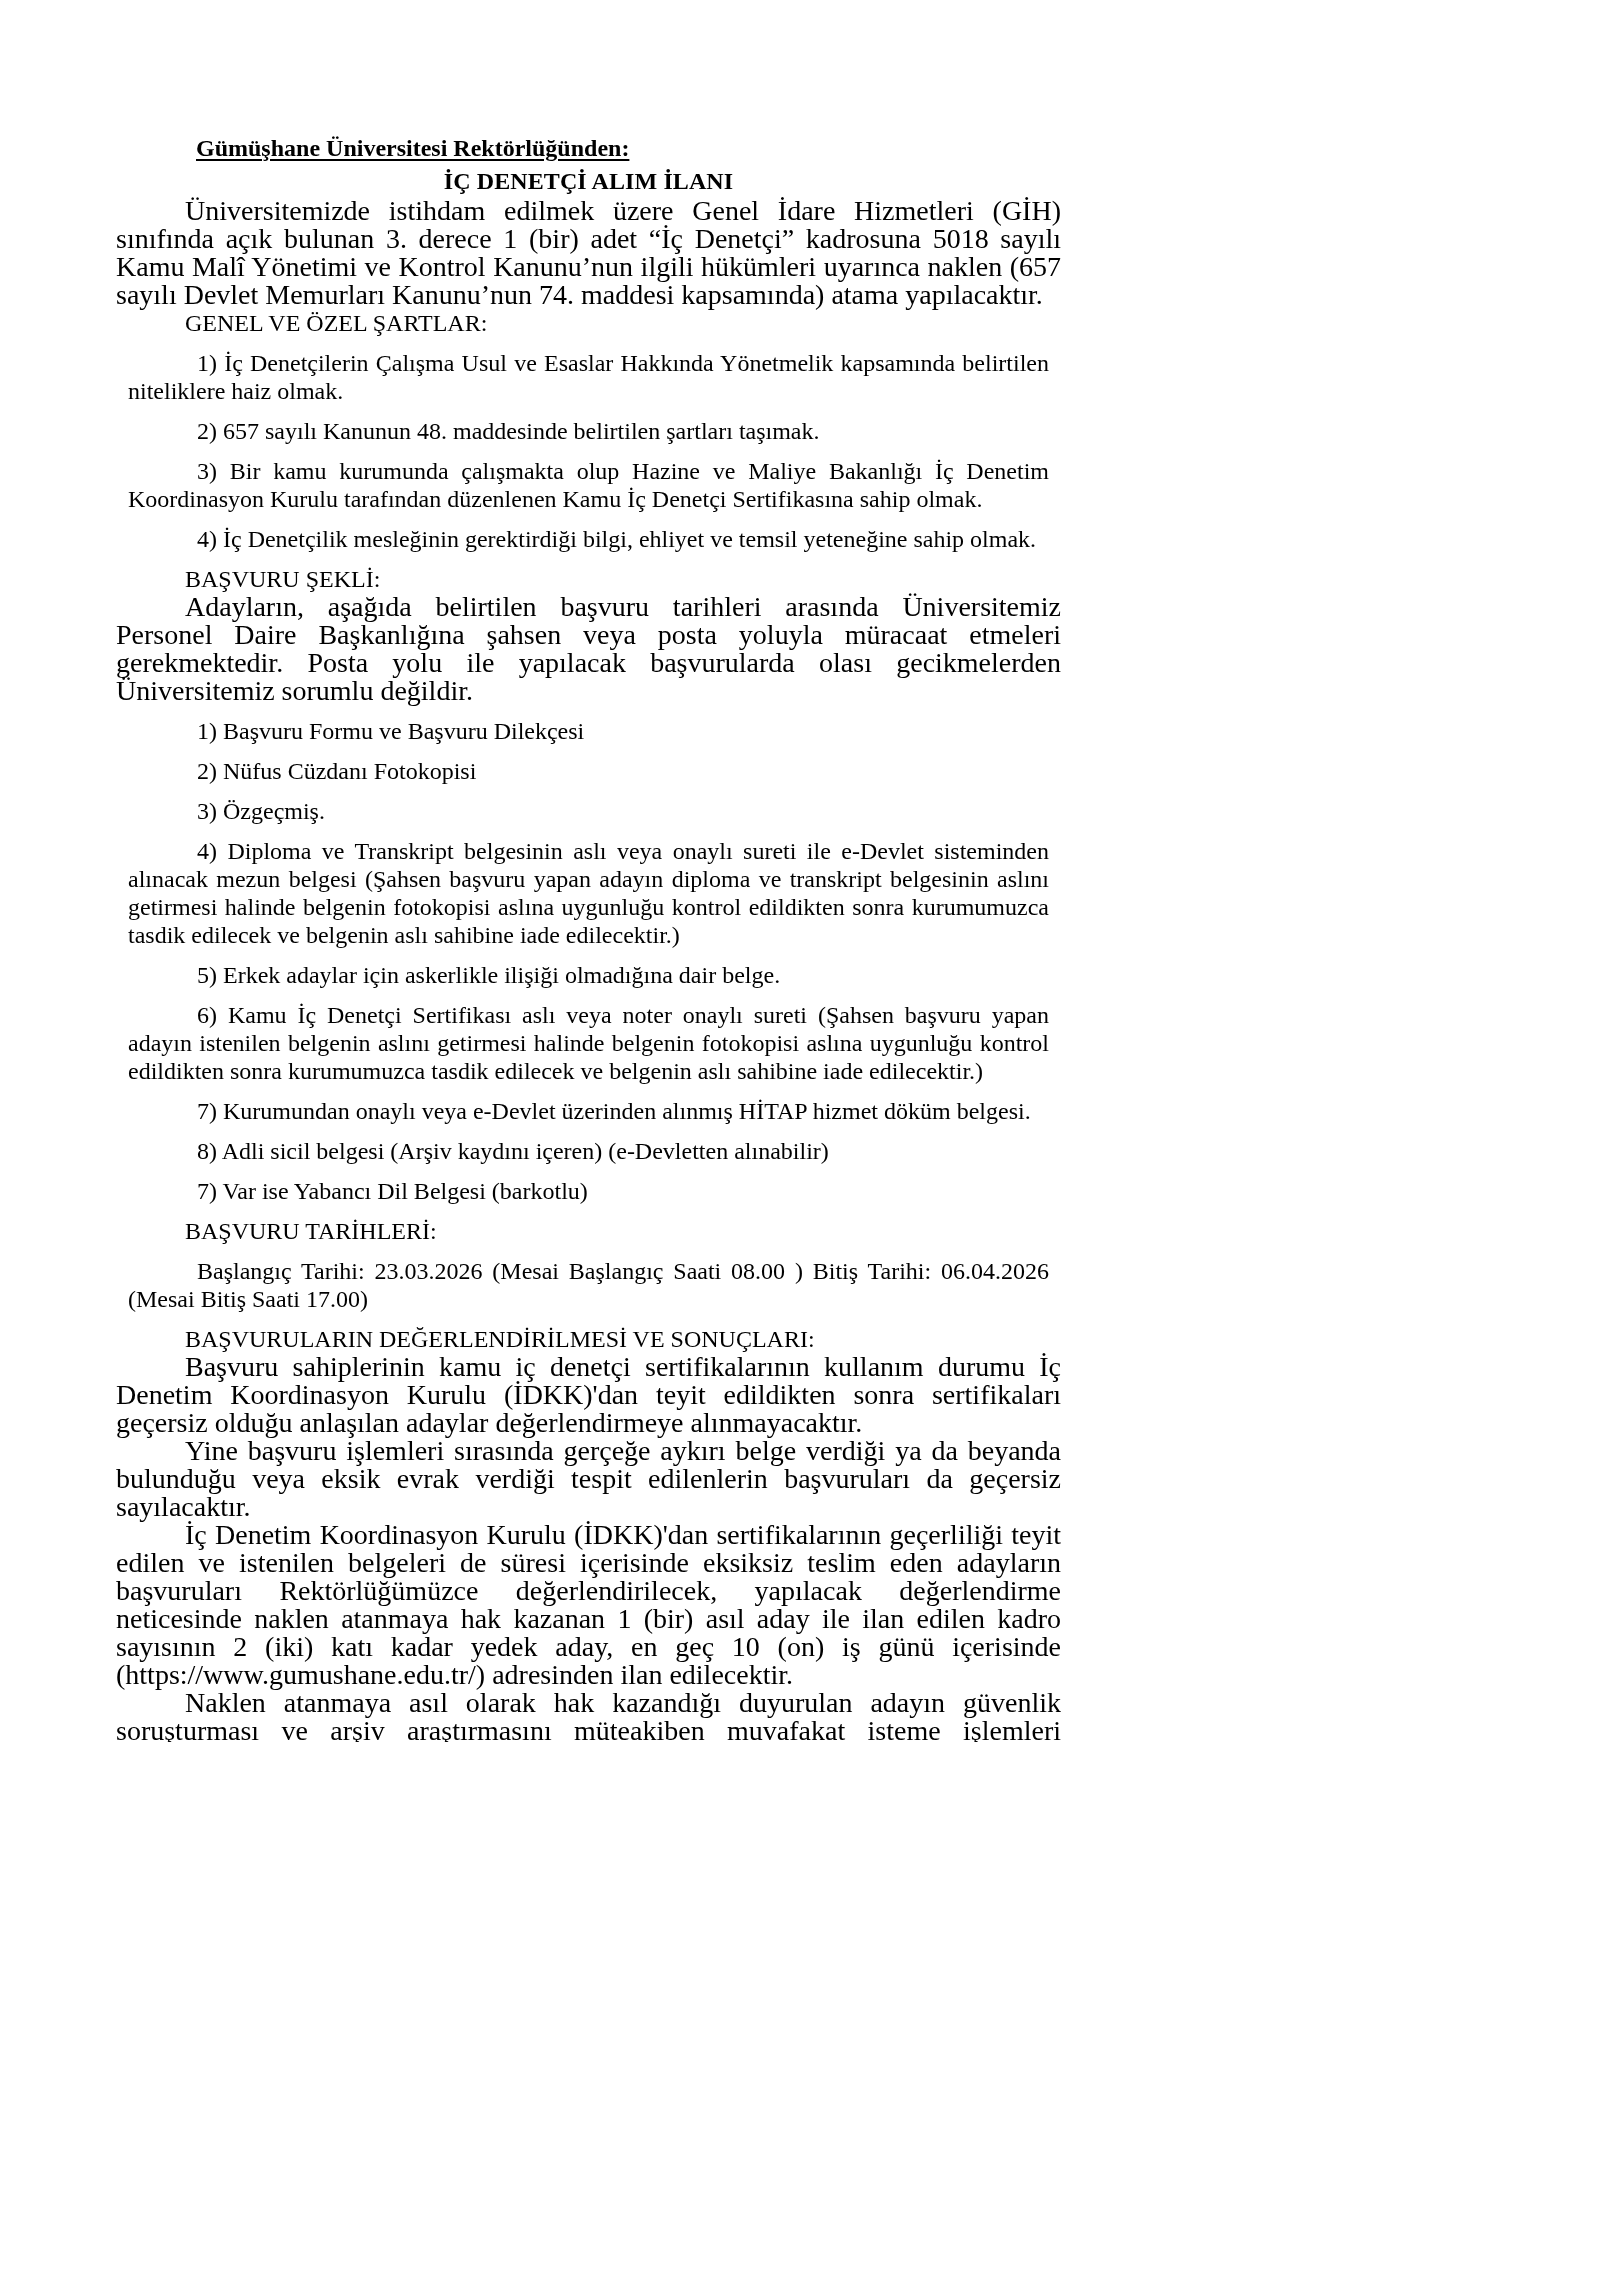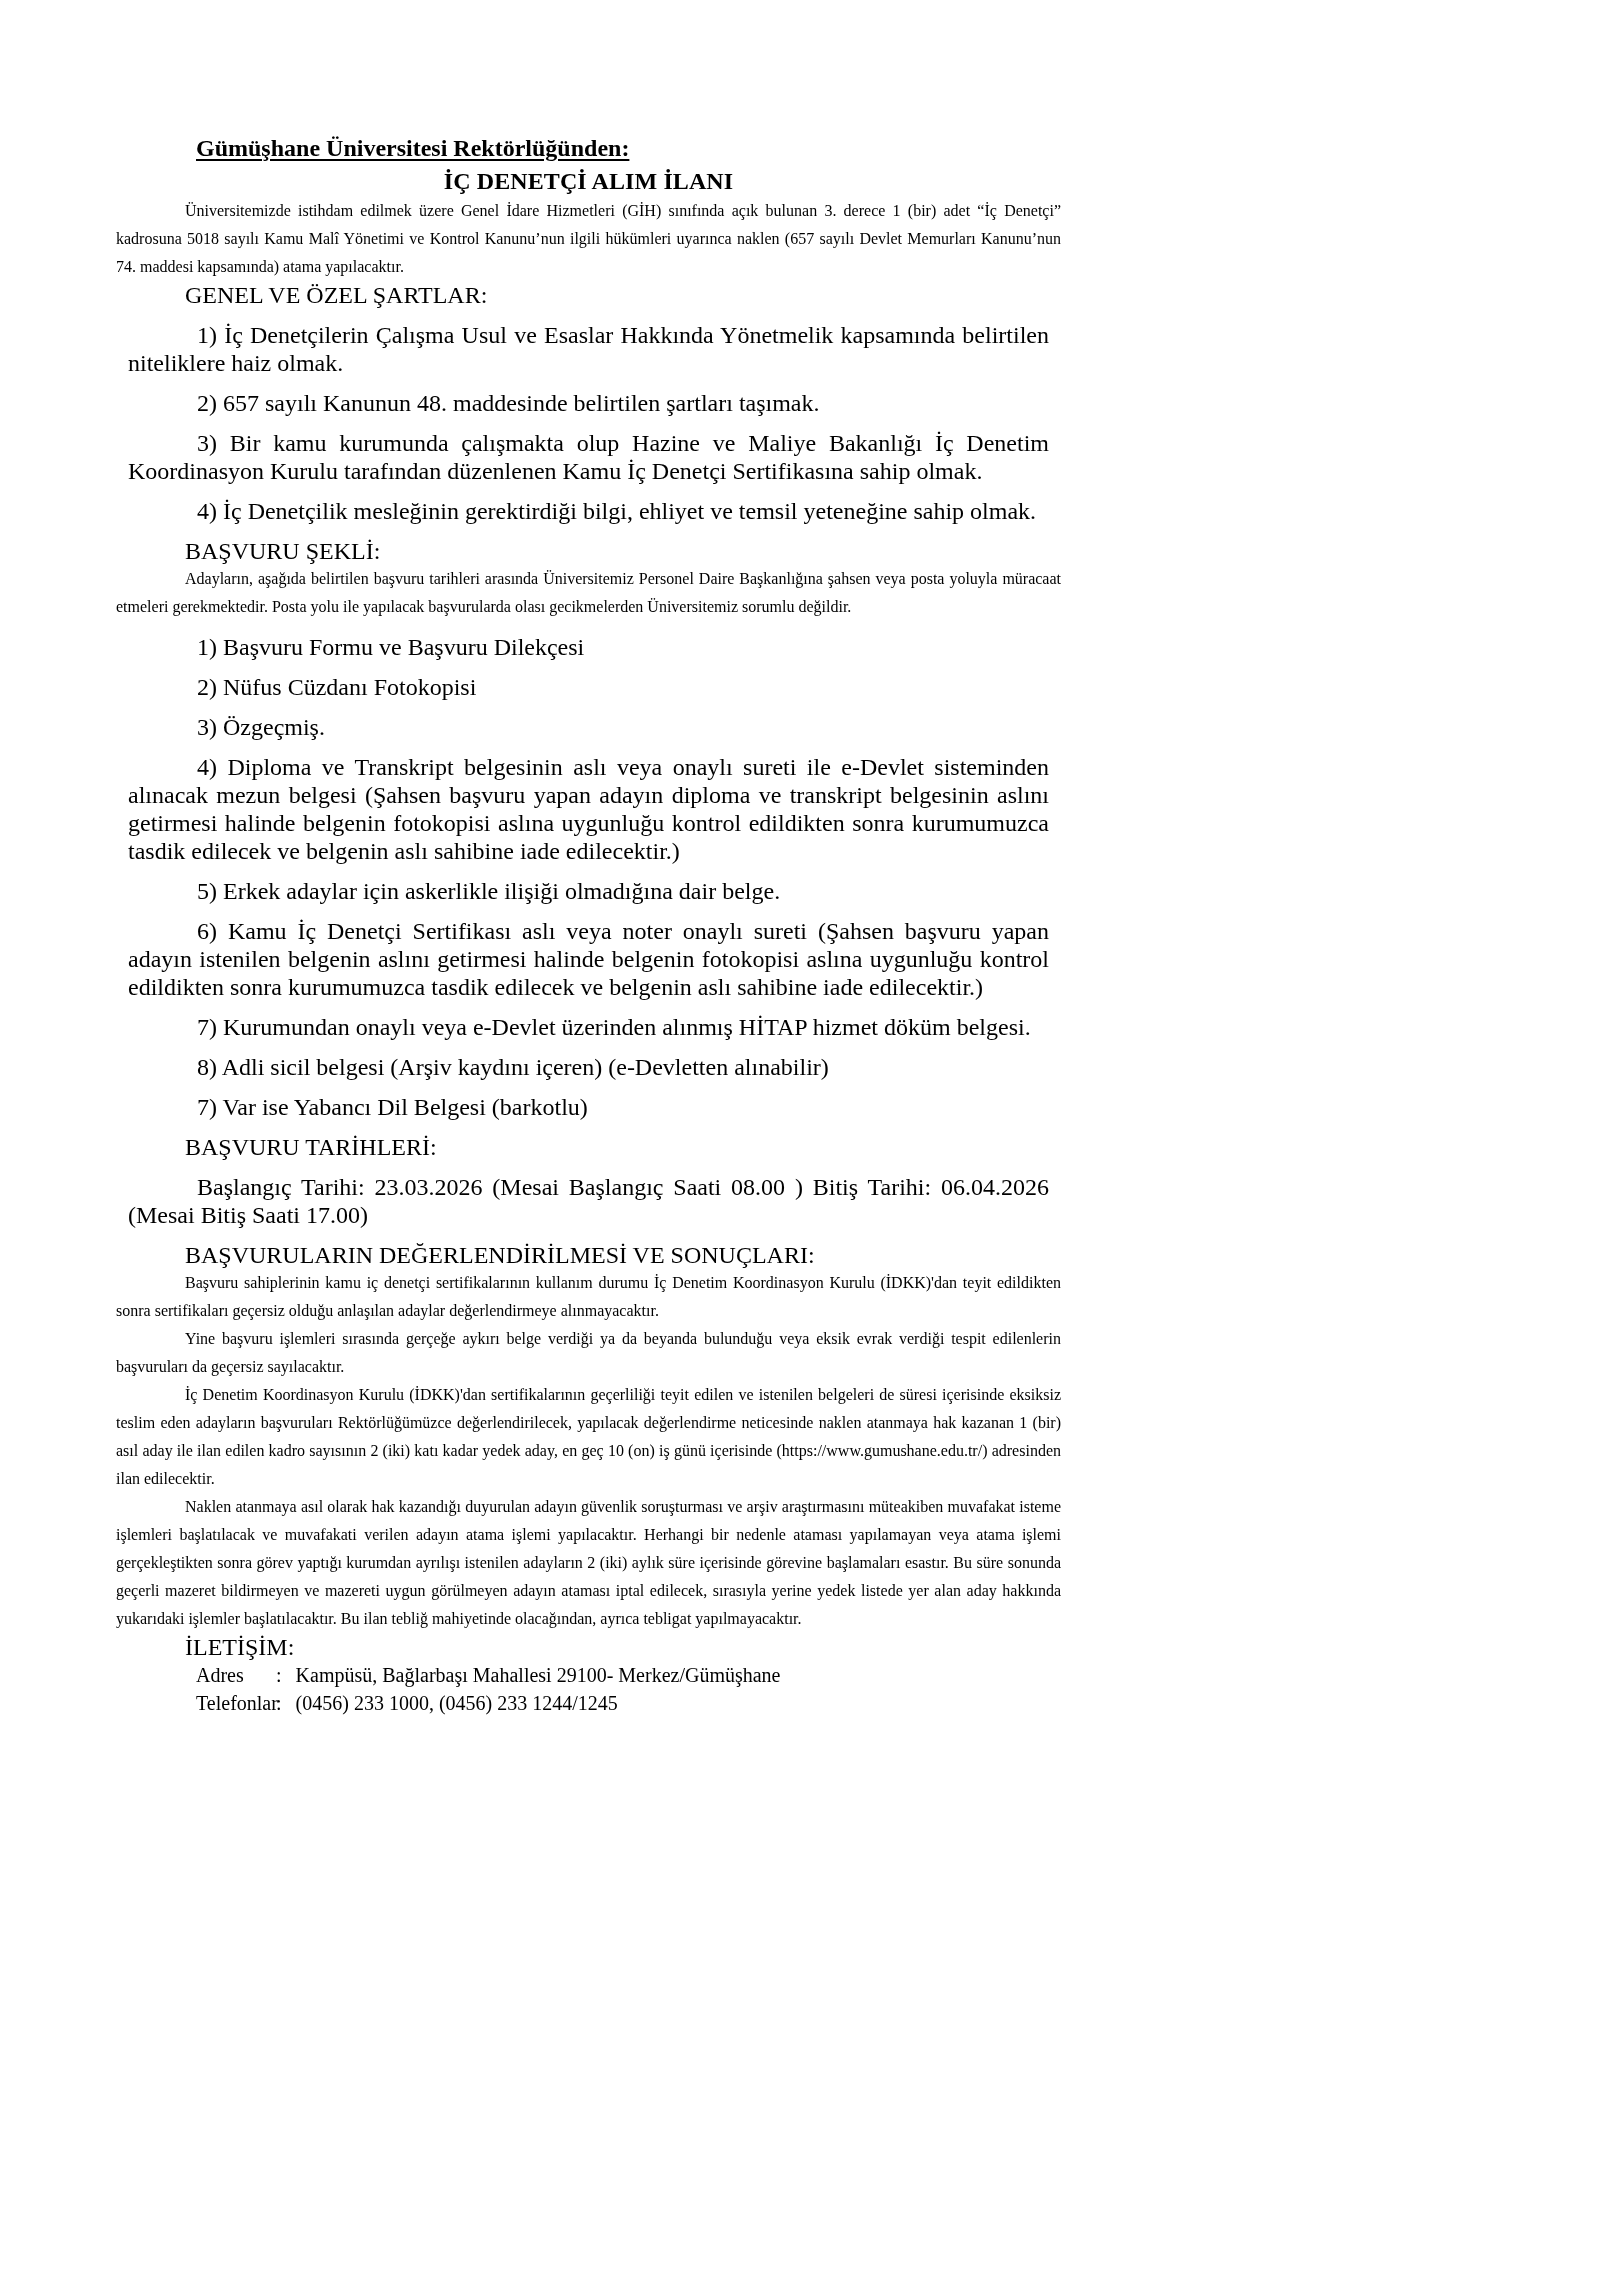--- a/index.html
+++ b/index.html
@@ -47,21 +47,21 @@
   .doc-subtitle {
     font-size: 24px;
     font-weight: bold;
     line-height: 29.4px;
     text-align: center;
     margin: 0;
     letter-spacing: 0.1px;
   }
 
   p.para {
-    font-size: 16px;
+    font-size: 28px;
     line-height: 28px;
     margin: 0;
     text-align: justify;
     text-justify: inter-word;
     text-indent: 69px;
     hyphens: none;
   }
   p.section {
     font-size: 24px;
     line-height: 28px;

